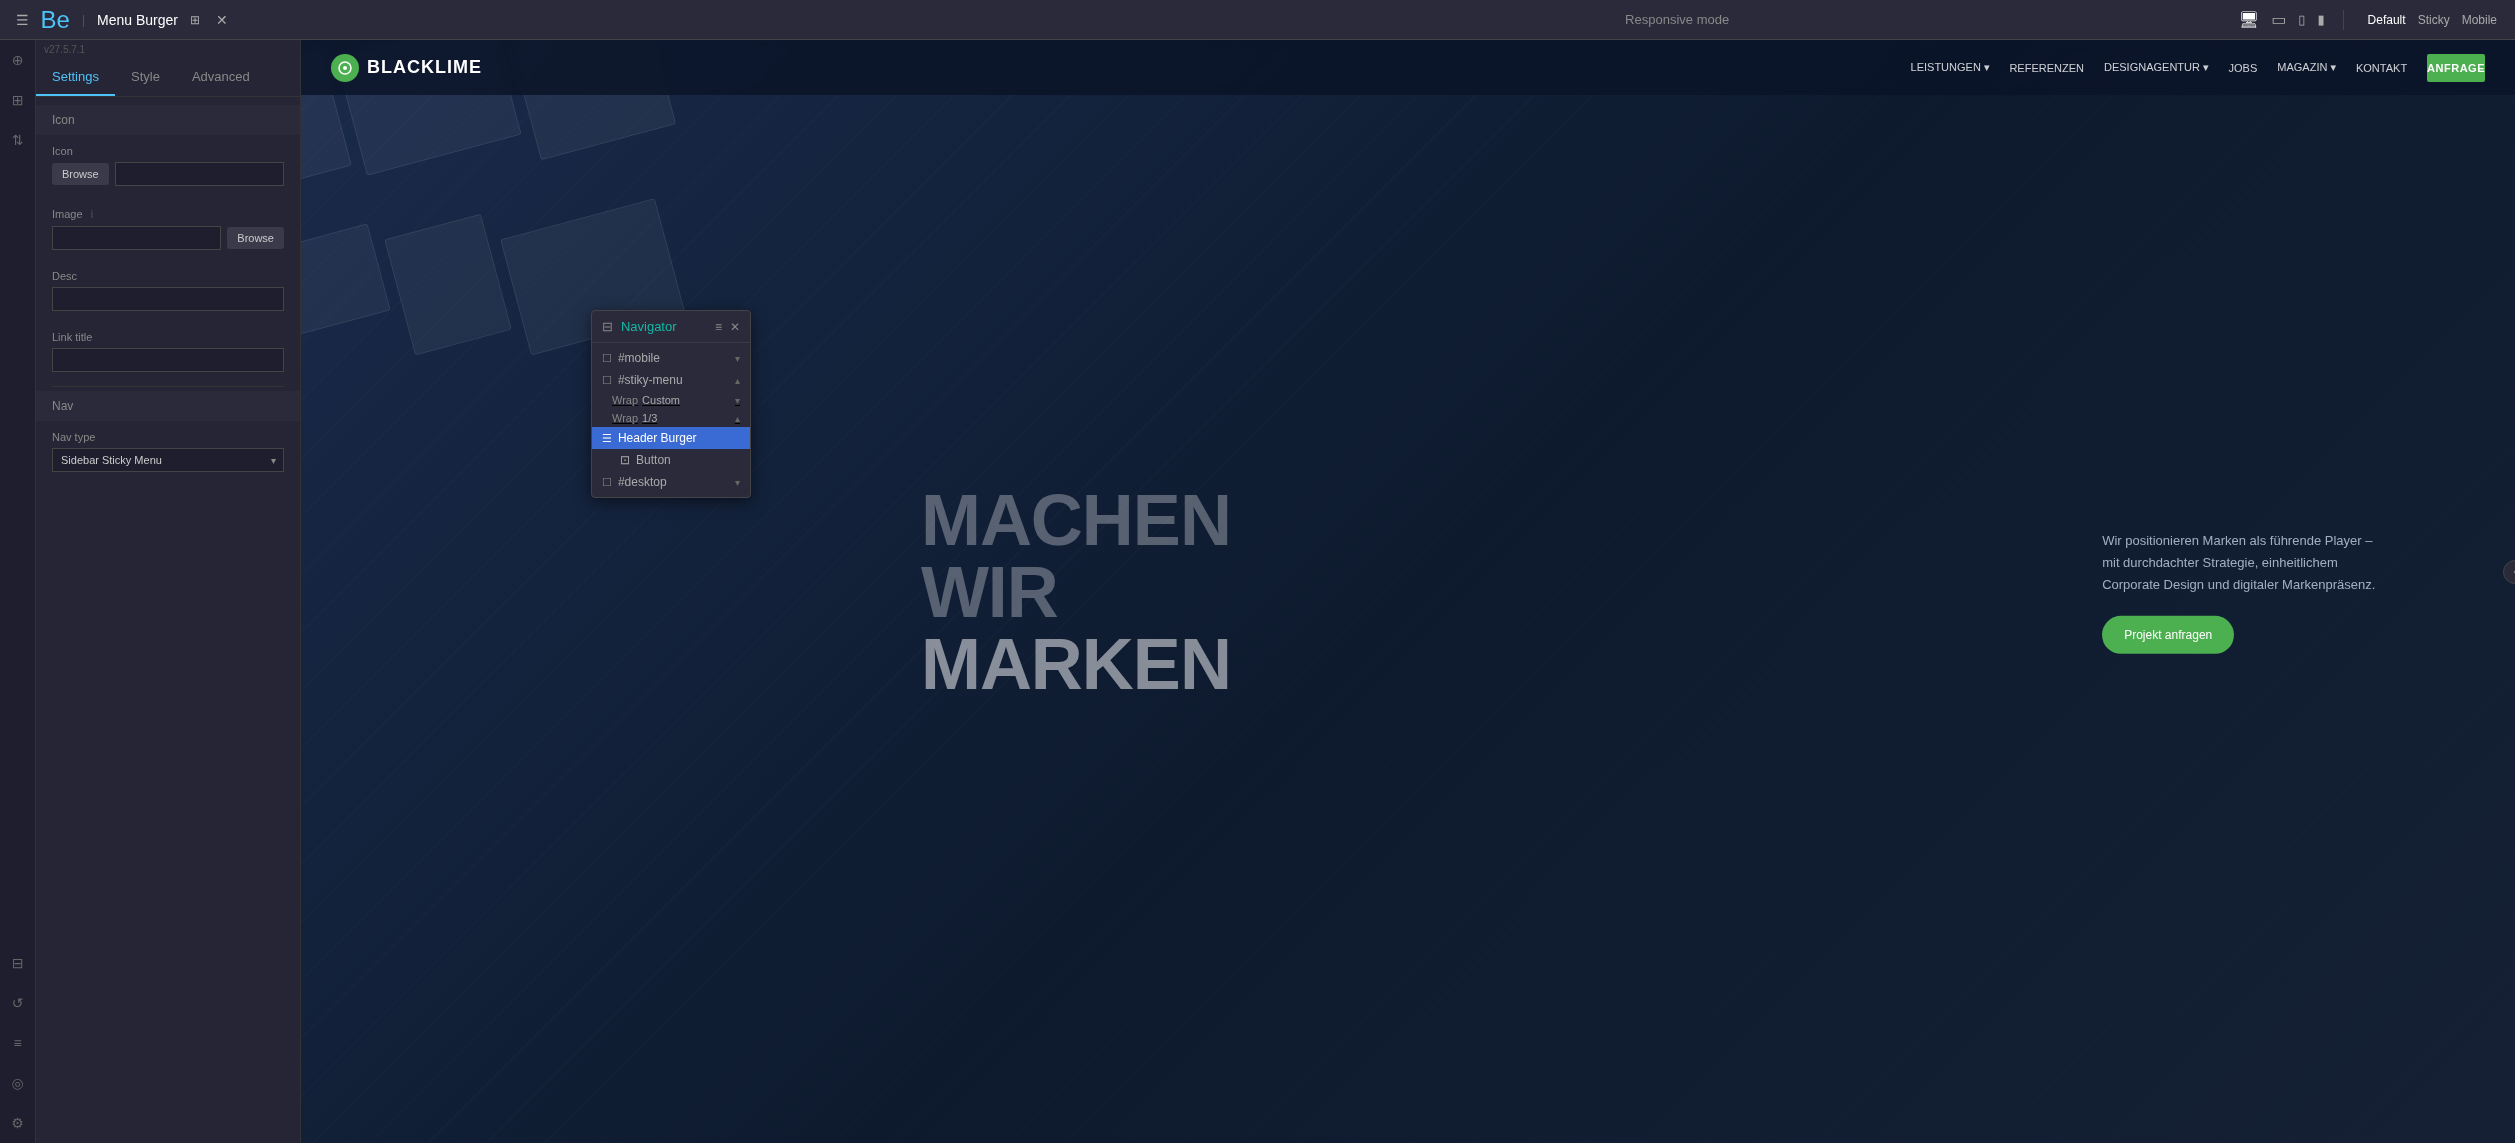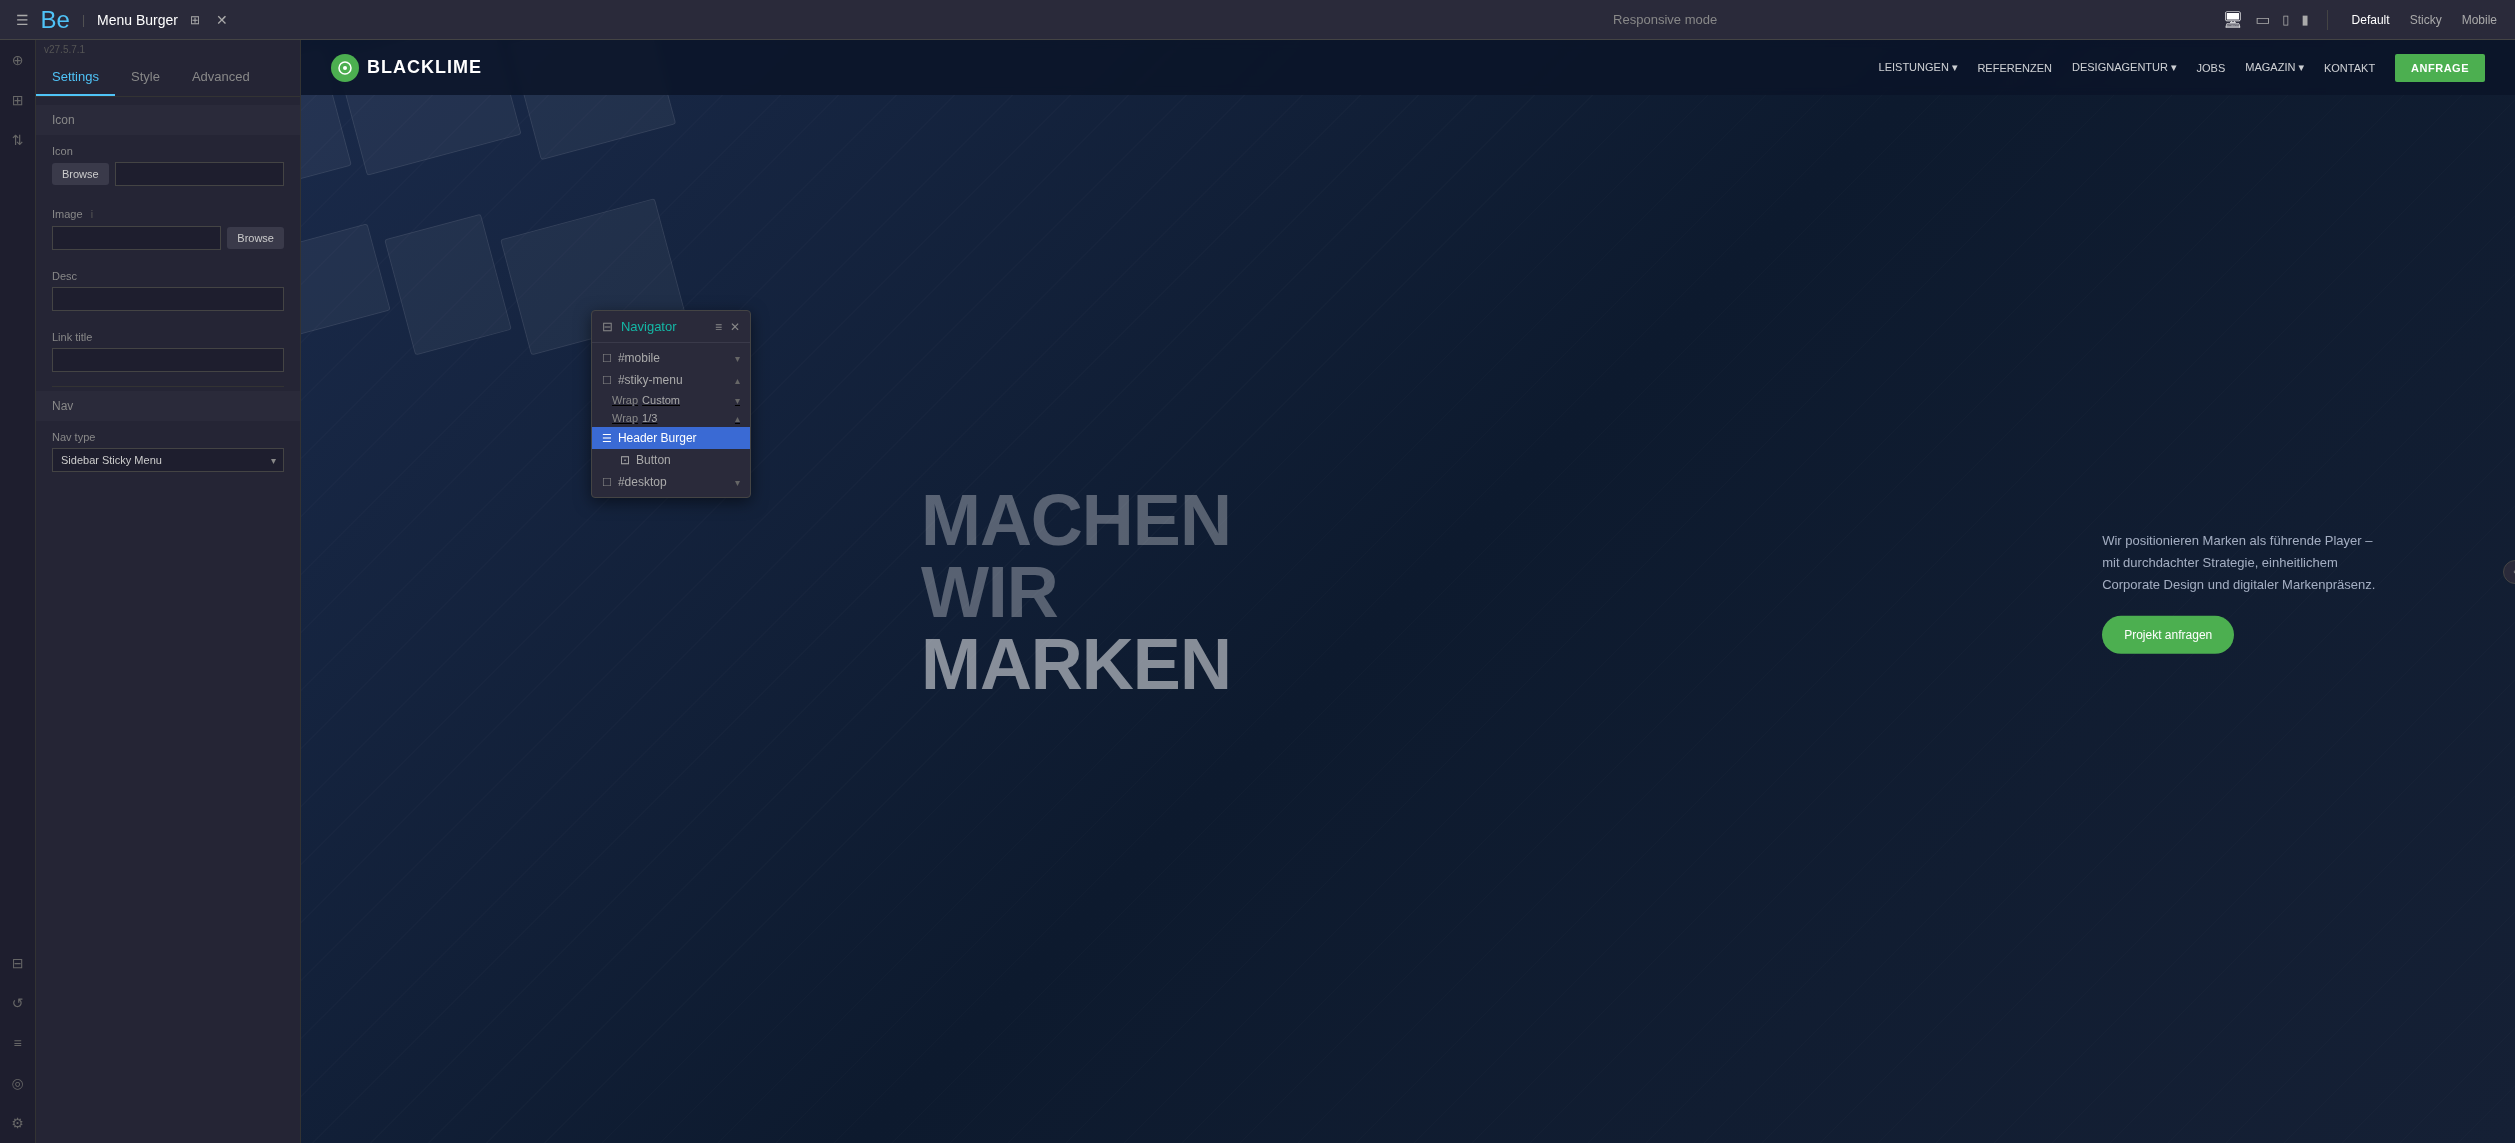--- a/index.html
+++ b/index.html
@@ -18,21 +18,21 @@
     .top-bar-left { display: flex; align-items: center; gap: 8px; flex: 1; }
     .top-bar-logo { color: #4fc3f7; font-weight: normal; font-size: 24px; }
     .top-bar-title { color: #fff; font-size: 14px; }
     .icon-btn { background: none; border: none; color: #aaa; cursor: pointer; padding: 4px; font-size: 14px; }
     .top-bar-center { flex: 1; display: flex; justify-content: center; }
     .responsive-label { color: #888; font-size: 13px; }
     .top-bar-right { display: flex; align-items: center; gap: 10px; }
     .responsive-icons { display: flex; gap: 12px; align-items: center; }
     .resp-icon { color: #aaa; cursor: pointer; font-size: 16px; }
     .resp-icon.active { color: #fff; }
-    .view-modes { display: flex; gap: 8px; }
+    .view-modes { display: flex; }
     .view-mode-btn { background: none; border: none; color: #aaa; cursor: pointer; font-size: 12px; padding: 2px 6px; }
     .view-mode-btn.active { color: #fff; }
 
     
     .main-layout { display: flex; height: calc(100vh - 40px); }
 
     
     .far-left-sidebar {
       width: 36px;
       background: #1e1e2e;
@@ -212,21 +212,21 @@
     }
     .site-logo { display: flex; align-items: center; gap: 8px; }
     .logo-circle { width: 28px; height: 28px; border-radius: 50%; background: #4caf50; display: flex; align-items: center; justify-content: center; color: white; font-size: 12px; }
     .logo-text { color: #fff; font-size: 18px; font-weight: 600; letter-spacing: 1px; }
     .site-nav { display: flex; align-items: center; gap: 20px; margin-left: auto; }
     .nav-link { color: rgba(255,255,255,0.8); font-size: 11px; cursor: pointer; white-space: nowrap; }
     .anfrage-btn {
       background: #4caf50;
       color: #fff;
       border: none;
-      padding: 8px 16px;
+      padding: 8px 0;
       font-size: 11px;
       cursor: pointer;
       border-radius: 2px;
       font-weight: 600;
       letter-spacing: 0.5px;
     }
 
     
     .hero-content {
       position: absolute;

